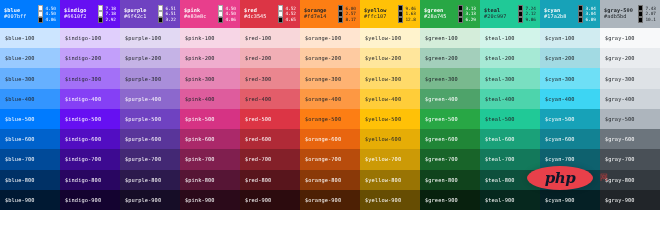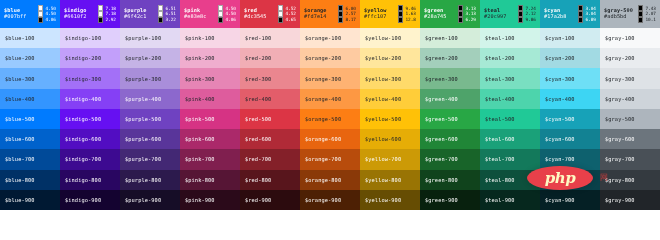--- a/index.html
+++ b/index.html
@@ -23,21 +23,21 @@
   
   .grid{flex:1 1 auto;display:flex;flex-direction:column;}
   .row{flex:1 1 0;display:flex;}
   .cell{flex:1 1 0;display:flex;align-items:center;padding-left:5px;box-sizing:border-box;
         font-size:5.3px;letter-spacing:.1px;white-space:nowrap;overflow:hidden;}
 
   
   .php-logo{position:absolute;left:527px;top:166px;width:66px;height:24px;
             border-radius:50%;background:#e8404a;display:flex;align-items:center;
             justify-content:center;box-shadow:0 0 6px rgba(0,0,0,.18);}
-  .php-logo span{color:#fef9c3;font-family:"DejaVu Serif","Liberation Serif",serif;
+  .php-logo span{color:#0f172a;font-family:"DejaVu Serif","Liberation Serif",serif;
                  font-style:italic;font-weight:bold;font-size:15px;letter-spacing:-.4px;
                  line-height:1;}
   .php-mark{position:absolute;left:600px;top:172px;font-size:8px;color:#d23b3b;
             font-family:"DejaVu Sans","Liberation Sans",sans-serif;opacity:.85;}
 </style>
 </head>
 <body>
 
 <div id="palette">
 

